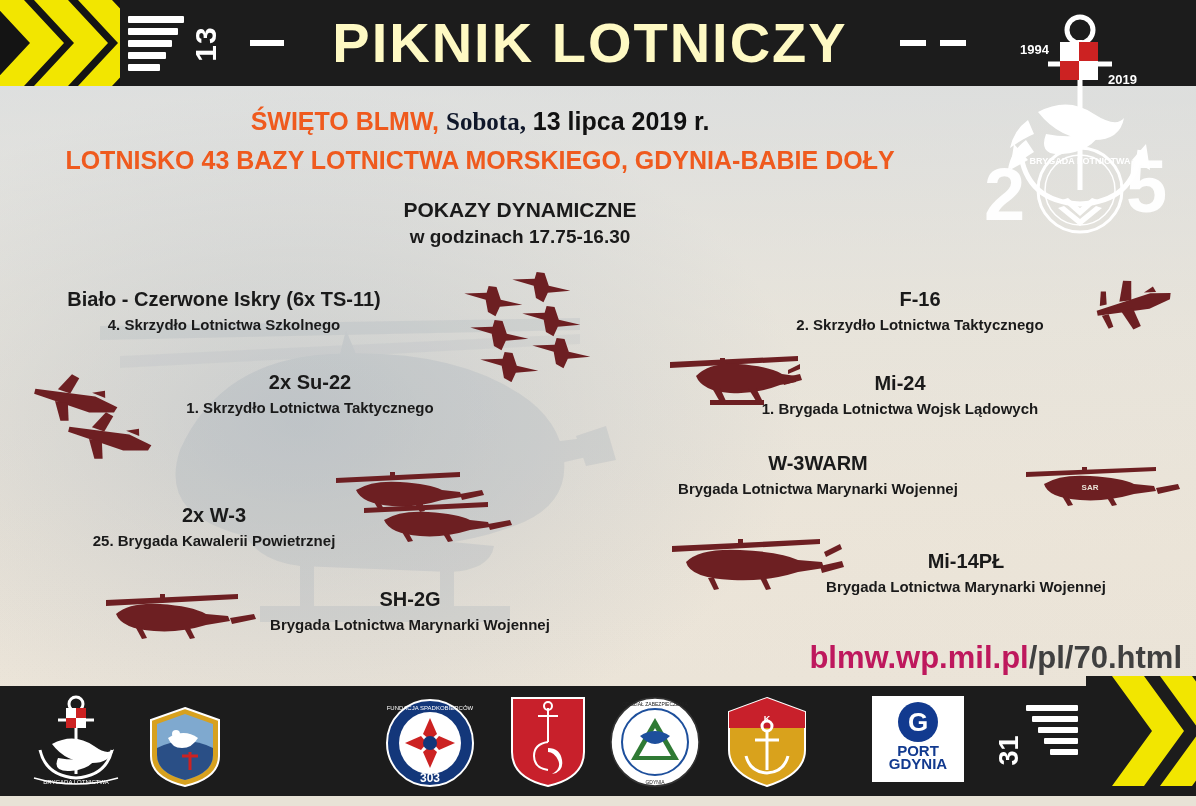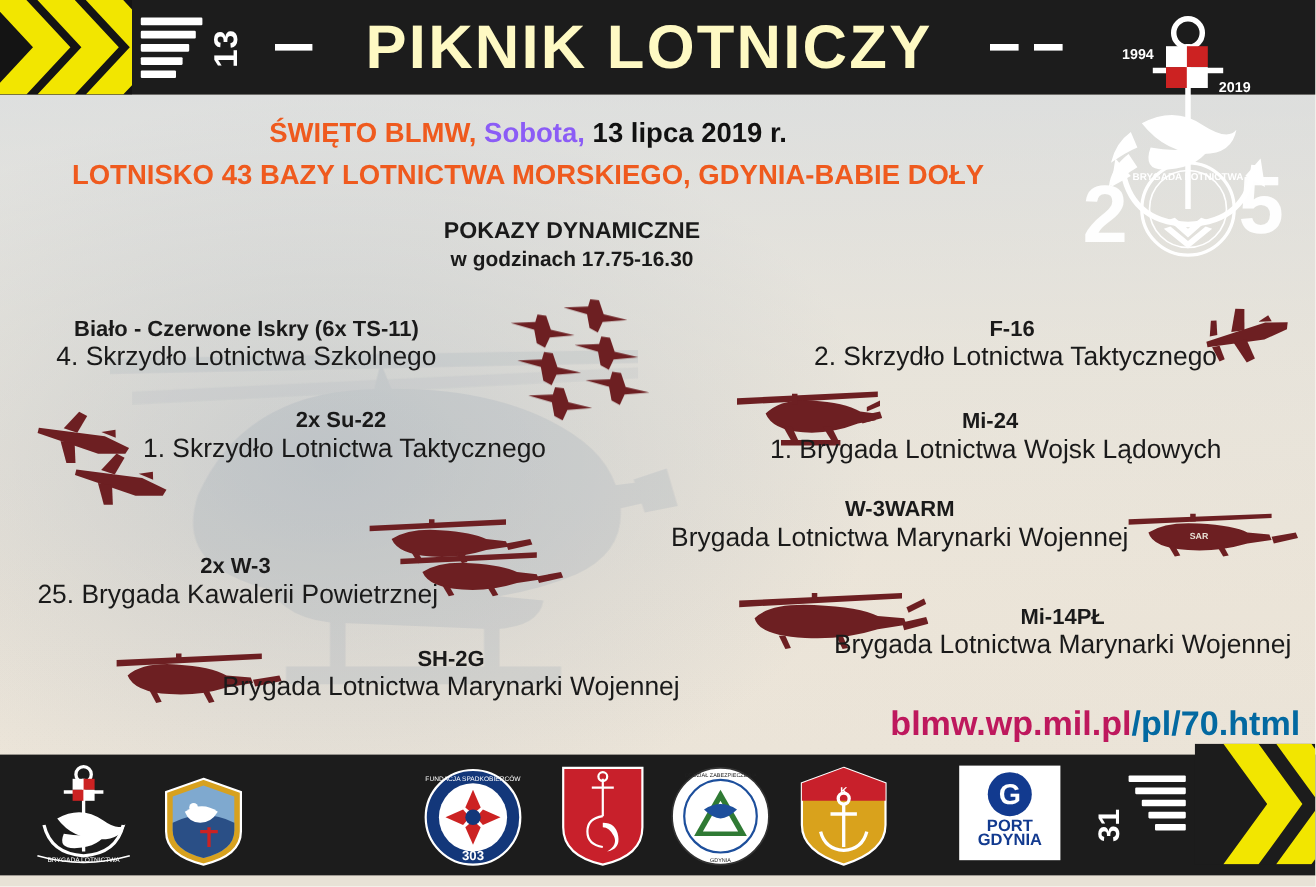--- a/index.html
+++ b/index.html
@@ -118,21 +118,21 @@
     width: 960px;
     text-align: center;
   }
   .hl-1 {
     font-size: 25px;
     font-weight: bold;
     line-height: 34px;
     white-space: nowrap;
   }
   .hl-1 .orange { color: #ef5a1e; }
-  .hl-1 .blue { color: #8b5cf6; }
+  .hl-1 .blue { color: #0f172a; font-family: Liberation Serif, serif; }
   .hl-1 .dark { color: #111111; }
   .hl-2 {
     font-size: 25px;
     font-weight: bold;
     color: #ef5a1e;
     line-height: 34px;
     margin-top: 4px;
     white-space: nowrap;
   }
   .subhead {
@@ -166,22 +166,22 @@
     position: absolute;
     color: #1a1a1a;
   }
   .item .name {
     font-size: 20px;
     font-weight: bold;
     line-height: 26px;
     white-space: nowrap;
   }
   .item .unit {
-    font-size: 24px;
-    font-weight: normal;
+    font-size: 15px;
+    font-weight: bold;
     line-height: 25px;
     white-space: nowrap;
   }
   .ta-center { text-align: center; }
 
   
   .sil {
     position: absolute;
     fill: #6d1f22;
   }
@@ -189,21 +189,21 @@
 
   
   .url {
     position: absolute;
     right: 14px; top: 640px;
     font-size: 31px;
     font-weight: bold;
     white-space: nowrap;
   }
   .url .dark { color: #be185d; }
-  .url .green { color: #0369a1; }
+  .url .green { color: #404040; }
 
   
   .bottombar {
     position: absolute;
     left: 0; bottom: 10px; width: 1196px; height: 110px;
     background: #1c1c1c;
   }
   .bottom-strip {
     position: absolute;
     left: 0; bottom: 0; width: 1196px; height: 10px;

